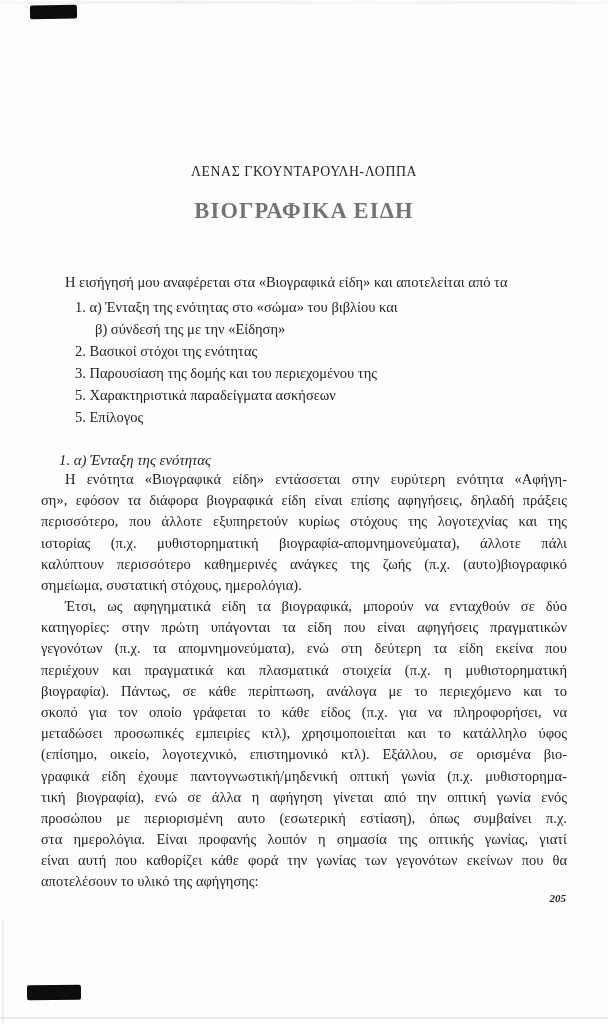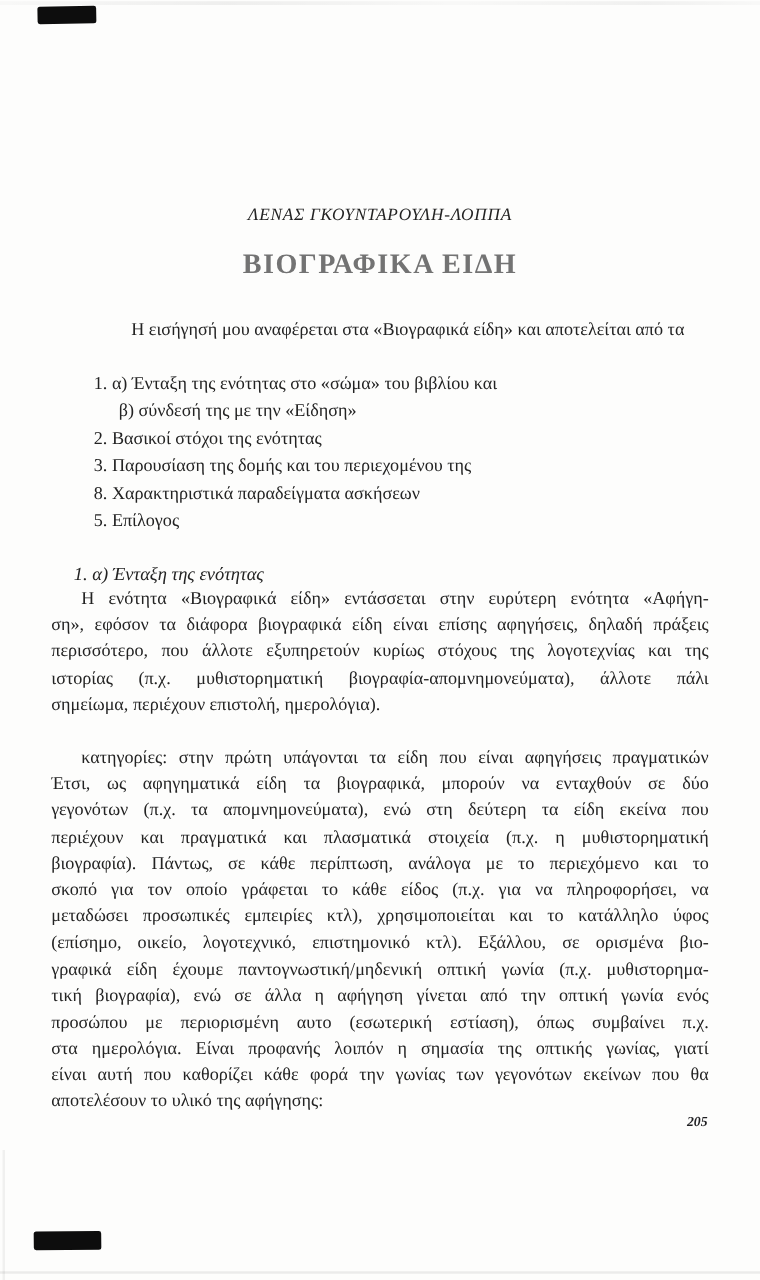--- a/index.html
+++ b/index.html
@@ -24,33 +24,33 @@
     position: absolute; top: 920px; bottom: 0; left: 2px; width: 2px;
     background: rgba(0,0,0,0.05);
   }
   
   .artifact { position: absolute; background: var(--artifact, #0d0d0d); border-radius: 2px; }
   .artifact-top  { left: 30px; top: 5px;   width: 47px; height: 14px; transform: rotate(-1deg); }
   .artifact-bottom { left: 27px; top: 985px; width: 54px; height: 15px; transform: rotate(-0.6deg); }
 
   .author {
     position: absolute; top: 164px; left: 0; width: 100%;
-    text-align: center; font-style: italic;
+    text-align: center; 
     font-size: 13.8px; letter-spacing: 0.6px; line-height: 16px;
   }
   .title {
     position: absolute; top: 198px; left: 0; width: 100%;
     text-align: center; font-weight: bold;
     font-size: 22.5px; letter-spacing: 1.2px; line-height: 26px;
     color: #737373;
   }
 
   .textblock { position: absolute; left: 41px; width: 526px; font-size: 14.5px; }
 
-  .intro { top: 254px; margin-left: 40px; }
+  .intro { top: 272px; }
   .intro .line { line-height: 21px; }
   .intro .line:first-child { text-indent: 24px; text-align: justify; text-align-last: justify; }
   .intro .line:last-child { text-align-last: left; }
 
   .toc { top: 297px; }
   .toc .line { line-height: 21.9px; padding-left: 34px; }
   .toc .line.sub { padding-left: 54px; }
 
   .heading {
     top: 450px; font-style: italic; font-size: 14.8px;
@@ -88,37 +88,38 @@
 
   <div class="textblock intro">
       <div class="line">Η εισήγησή μου αναφέρεται στα «Βιογραφικά είδη» και αποτελείται από τα</div>
     </div>
 
   <div class="textblock toc">
       <div class="line">1. α) Ένταξη της ενότητας στο «σώμα» του βιβλίου και</div>
       <div class="line sub">β) σύνδεσή της με την «Είδηση»</div>
       <div class="line">2. Βασικοί στόχοι της ενότητας</div>
       <div class="line">3. Παρουσίαση της δομής και του περιεχομένου της</div>
-      <div class="line">8. Χαρακτηριστικά παραδείγματα ασκήσεων</div>
+      <div class="line">5. Χαρακτηριστικά παραδείγματα ασκήσεων</div>
       <div class="line">5. Επίλογος</div>
     </div>
 
   <div class="textblock heading">1. α) Ένταξη της ενότητας</div>
 
   <div class="textblock para p1">
       <div class="line">Η ενότητα «Βιογραφικά είδη» εντάσσεται στην ευρύτερη ενότητα «Αφήγη-</div>
       <div class="line">ση», εφόσον τα διάφορα βιογραφικά είδη είναι επίσης αφηγήσεις, δηλαδή πράξεις</div>
       <div class="line">περισσότερο, που άλλοτε εξυπηρετούν κυρίως στόχους της λογοτεχνίας και της</div>
       <div class="line">ιστορίας (π.χ. μυθιστορηματική βιογραφία-απομνημονεύματα), άλλοτε πάλι</div>
-      <div class="line">σημείωμα, περιέχουν επιστολή, ημερολόγια).</div>
+      <div class="line">καλύπτουν περισσότερο καθημερινές ανάγκες της ζωής (π.χ. (αυτο)βιογραφικό</div>
+      <div class="line">σημείωμα, συστατική στόχους, ημερολόγια).</div>
     </div>
 
   <div class="textblock para p2">
+      <div class="line">Έτσι, ως αφηγηματικά είδη τα βιογραφικά, μπορούν να ενταχθούν σε δύο</div>
       <div class="line">κατηγορίες: στην πρώτη υπάγονται τα είδη που είναι αφηγήσεις πραγματικών</div>
-      <div class="line">Έτσι, ως αφηγηματικά είδη τα βιογραφικά, μπορούν να ενταχθούν σε δύο</div>
       <div class="line">γεγονότων (π.χ. τα απομνημονεύματα), ενώ στη δεύτερη τα είδη εκείνα που</div>
       <div class="line">περιέχουν και πραγματικά και πλασματικά στοιχεία (π.χ. η μυθιστορηματική</div>
       <div class="line">βιογραφία). Πάντως, σε κάθε περίπτωση, ανάλογα με το περιεχόμενο και το</div>
       <div class="line">σκοπό για τον οποίο γράφεται το κάθε είδος (π.χ. για να πληροφορήσει, να</div>
       <div class="line">μεταδώσει προσωπικές εμπειρίες κτλ), χρησιμοποιείται και το κατάλληλο ύφος</div>
       <div class="line">(επίσημο, οικείο, λογοτεχνικό, επιστημονικό κτλ). Εξάλλου, σε ορισμένα βιο-</div>
       <div class="line">γραφικά είδη έχουμε παντογνωστική/μηδενική οπτική γωνία (π.χ. μυθιστορημα-</div>
       <div class="line">τική βιογραφία), ενώ σε άλλα η αφήγηση γίνεται από την οπτική γωνία ενός</div>
       <div class="line">προσώπου με περιορισμένη αυτο (εσωτερική εστίαση), όπως συμβαίνει π.χ.</div>
       <div class="line">στα ημερολόγια. Είναι προφανής λοιπόν η σημασία της οπτικής γωνίας, γιατί</div>

